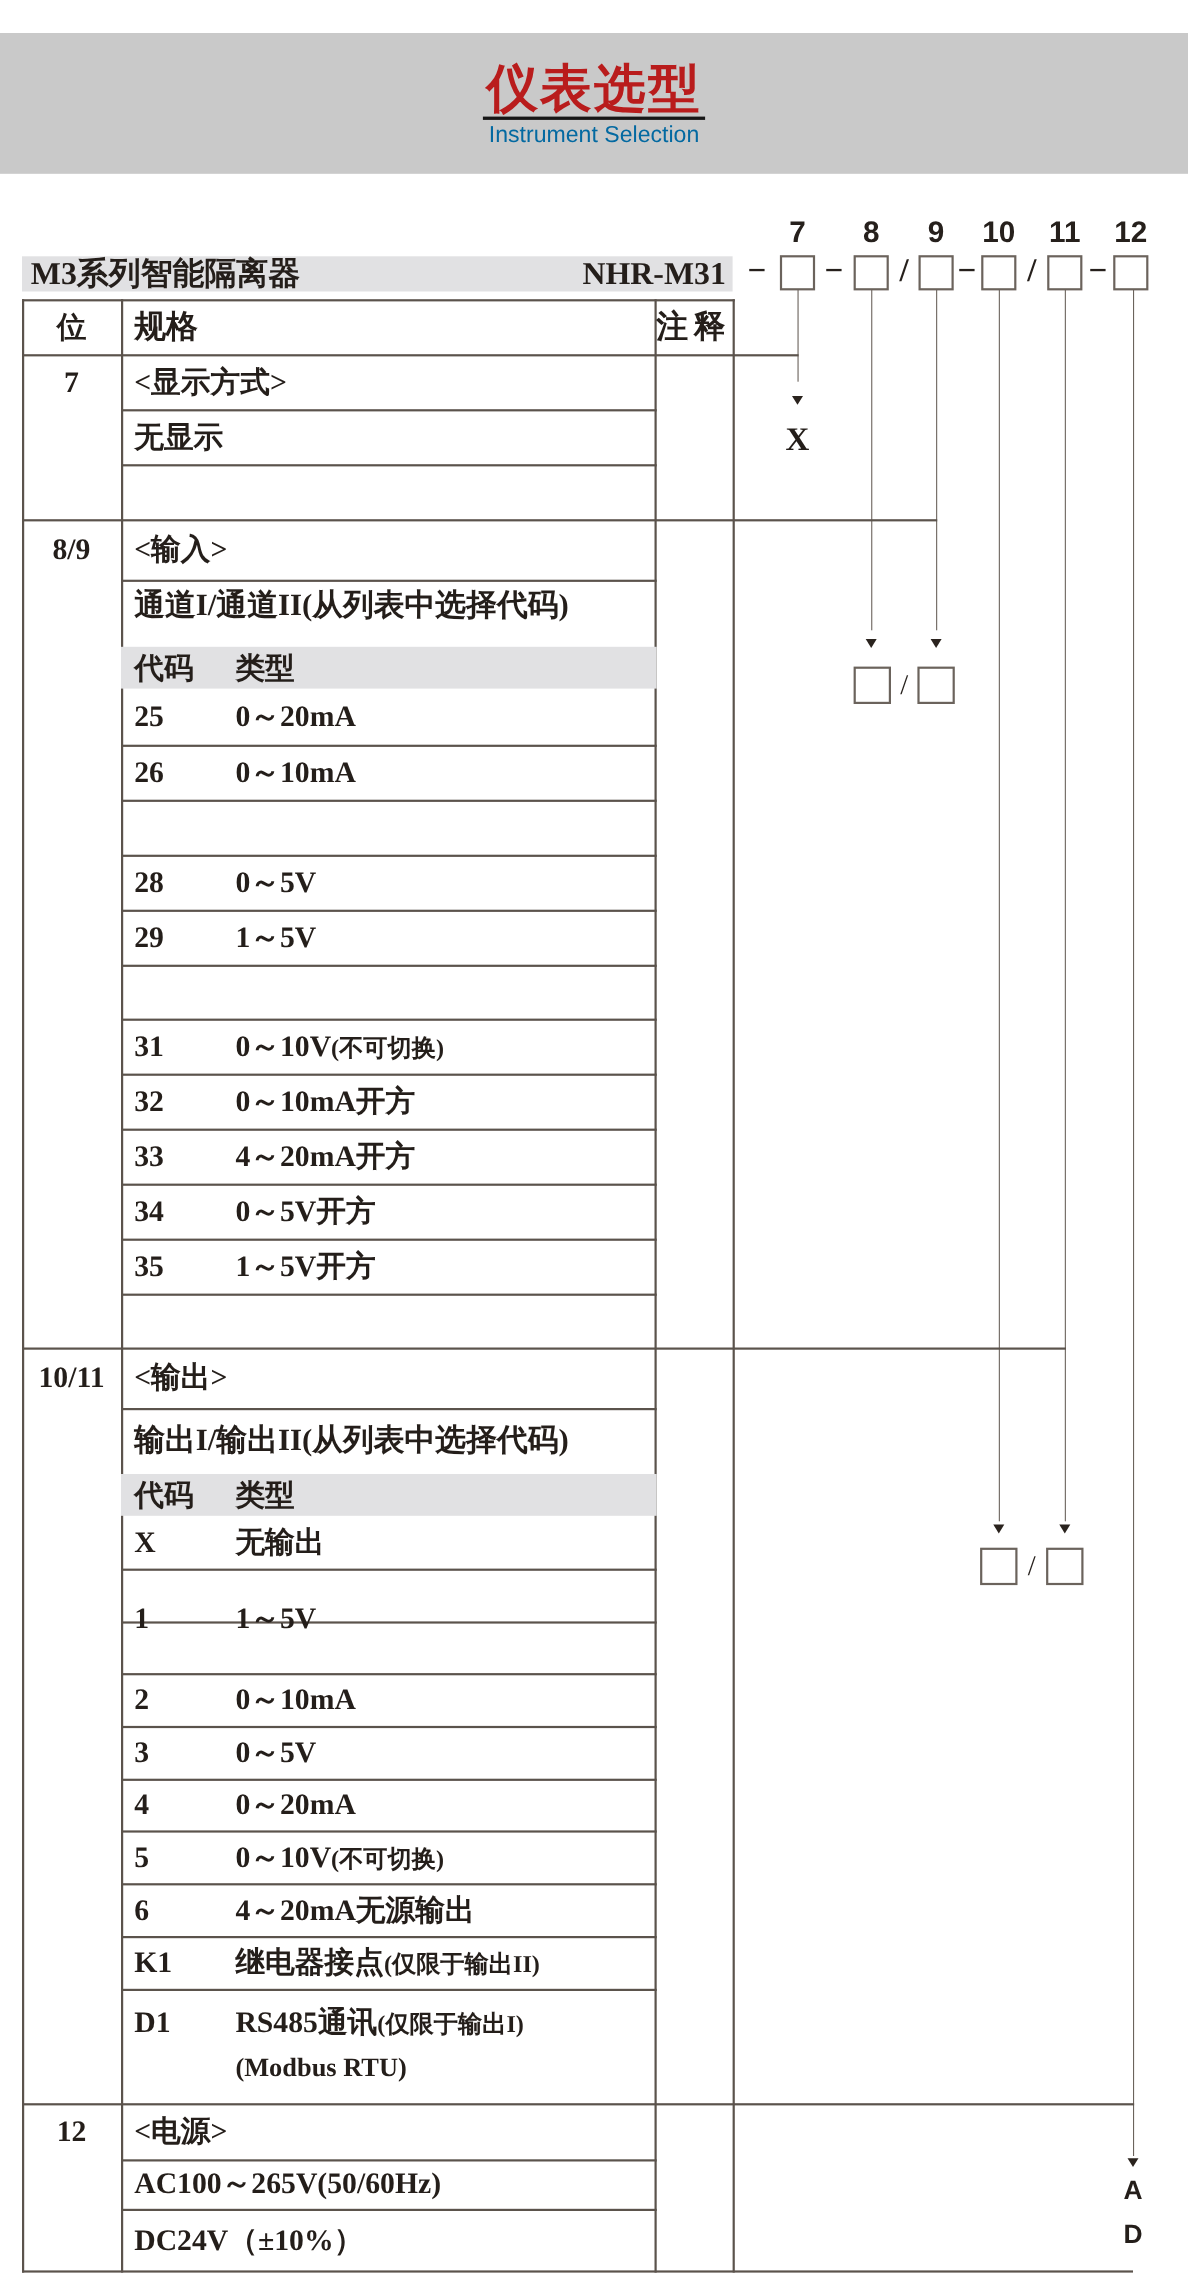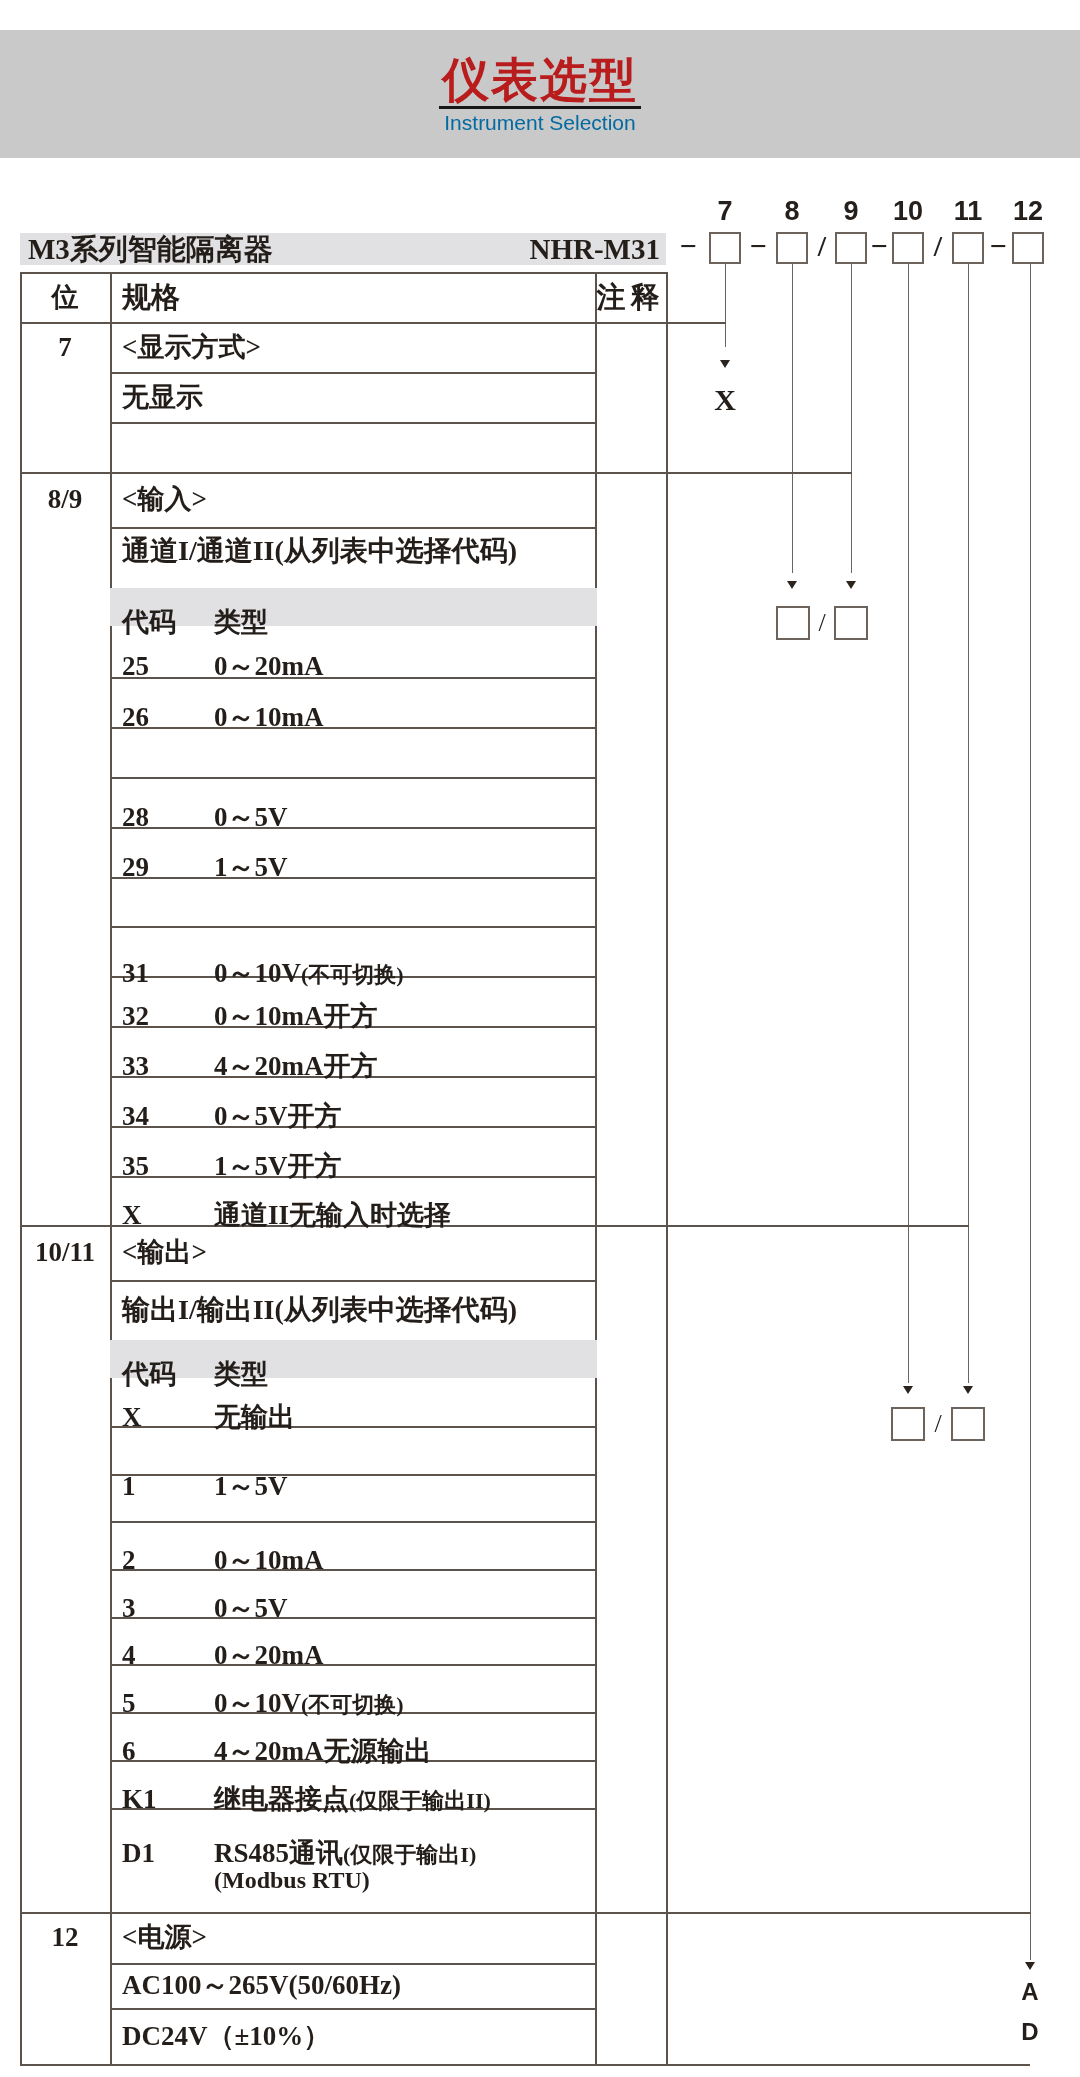--- a/index.html
+++ b/index.html
@@ -23,21 +23,21 @@
   .hl{position:absolute;height:2px;background:#5b534c;}
   .vl{position:absolute;width:2px;background:#5b534c;}
   .dl{position:absolute;width:1px;background:#6b635c;}
   
   .pbox{position:absolute;width:28px;height:28px;border:2px solid #6b635c;background:#ffffff;}
   .sbox{position:absolute;width:30px;height:30px;border:2px solid #6b635c;background:#ffffff;}
   .arr{position:absolute;width:0;height:0;border-left:5px solid transparent;
        border-right:5px solid transparent;border-top:8px solid #2a231e;}
   .grayband{position:absolute;background:#e1e1e3;}
   
-  .crow{position:absolute;left:122px;width:473px;font-weight:bold;font-size:27px;margin-top:15px;}
+  .crow{position:absolute;left:122px;width:473px;font-weight:bold;font-size:27px;}
   .crow .c{display:inline-block;width:92px;}
   .note{font-size:22px;}
   .sep{position:absolute;top:230px;height:34px;line-height:32px;text-align:center;width:32px;
        font-weight:bold;font-size:30px;color:#26201c;}
   .poslbl{position:absolute;left:20px;width:90px;text-align:center;font-weight:bold;font-size:27px;}
 </style>
 </head>
 <body>
 
 <div class="canvas">
@@ -147,26 +147,25 @@
   <div class="txt serifb" style="left:122px;top:520px;height:61px;line-height:61px;font-size:28px">通道I/通道II(从列表中选择代码)</div>
   <div class="grayband" style="left:110px;top:588px;width:487px;height:38px"></div>
   <div class="crow" style="top:588px;height:38px;line-height:38px">
     <span class="c">代码</span><span>类型</span>
   </div>
 
   <div class="crow" style="top:626px;height:51px;line-height:51px"><span class="c">25</span><span>0～20mA</span><span class="note"></span></div>
   <div class="crow" style="top:677px;height:50px;line-height:50px"><span class="c">26</span><span>0～10mA</span><span class="note"></span></div>
   <div class="crow" style="top:777px;height:50px;line-height:50px"><span class="c">28</span><span>0～5V</span><span class="note"></span></div>
   <div class="crow" style="top:827px;height:50px;line-height:50px"><span class="c">29</span><span>1～5V</span><span class="note"></span></div>
-  <div class="crow" style="top:926px;height:50px;line-height:64px"><span class="c">31</span><span>0～10V</span><span class="note">(不可切换)</span></div>
+  <div class="crow" style="top:926px;height:50px;line-height:50px"><span class="c">31</span><span>0～10V</span><span class="note">(不可切换)</span></div>
   <div class="crow" style="top:976px;height:50px;line-height:50px"><span class="c">32</span><span>0～10mA开方</span><span class="note"></span></div>
   <div class="crow" style="top:1026px;height:50px;line-height:50px"><span class="c">33</span><span>4～20mA开方</span><span class="note"></span></div>
   <div class="crow" style="top:1076px;height:50px;line-height:50px"><span class="c">34</span><span>0～5V开方</span><span class="note"></span></div>
   <div class="crow" style="top:1126px;height:50px;line-height:50px"><span class="c">35</span><span>1～5V开方</span><span class="note"></span></div>
-  <div class="crow" style="top:1176px;height:49px;line-height:49px"><span class="c">X</span><span>通道II无输入时选择</span><span class="note"></span></div>
 
   <div class="poslbl" style="top:1225px;height:55px;line-height:55px">10/11</div>
   <div class="txt serifb" style="left:122px;top:1225px;height:55px;line-height:55px">&lt;输出&gt;</div>
   <div class="txt serifb" style="left:122px;top:1280px;height:60px;line-height:60px;font-size:28px">输出I/输出II(从列表中选择代码)</div>
   <div class="grayband" style="left:110px;top:1340px;width:487px;height:38px"></div>
   <div class="crow" style="top:1340px;height:38px;line-height:38px">
     <span class="c">代码</span><span>类型</span>
   </div>
 
   <div class="crow" style="top:1378px;height:48px;line-height:48px"><span class="c">X</span><span>无输出</span><span class="note"></span></div>

